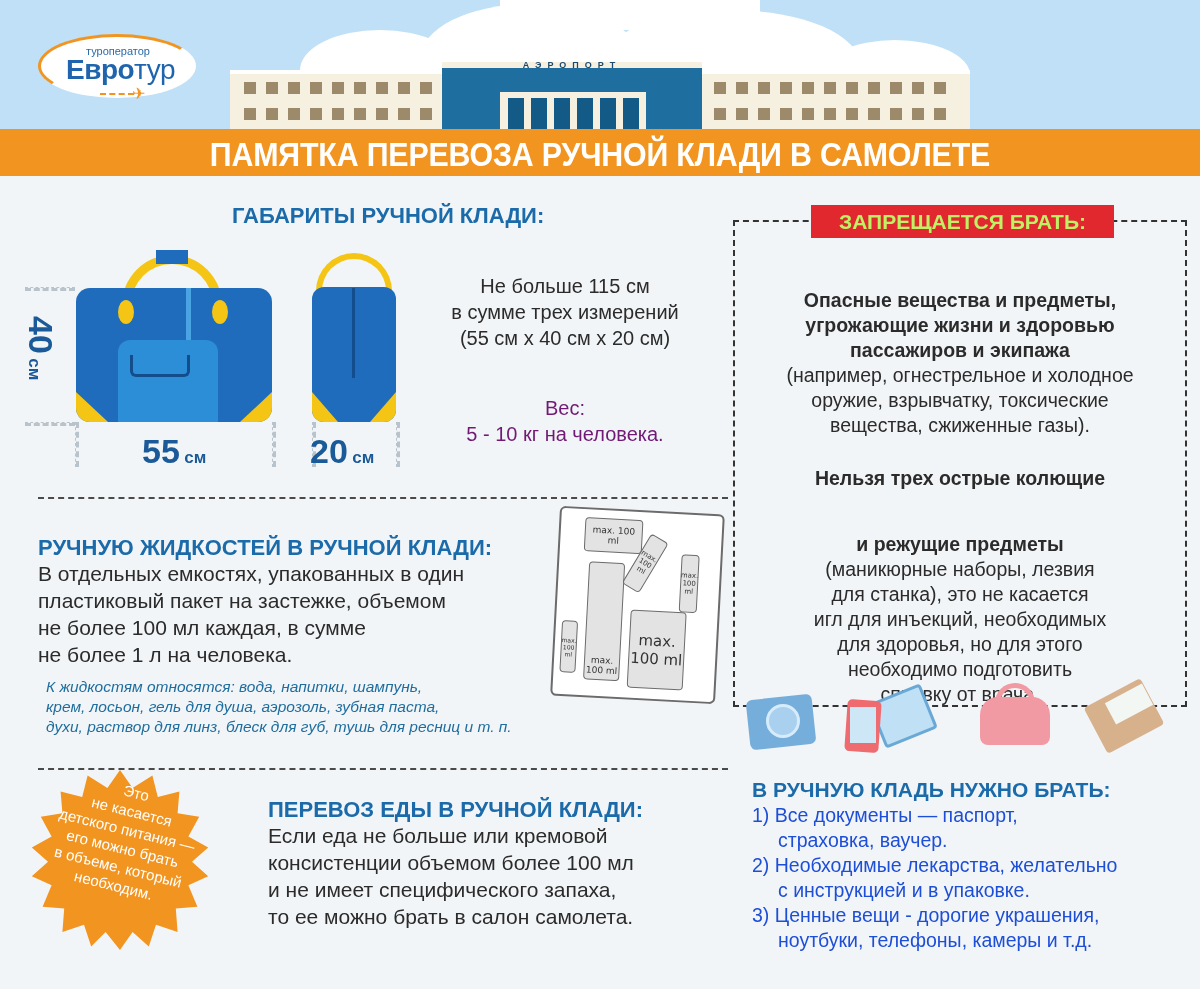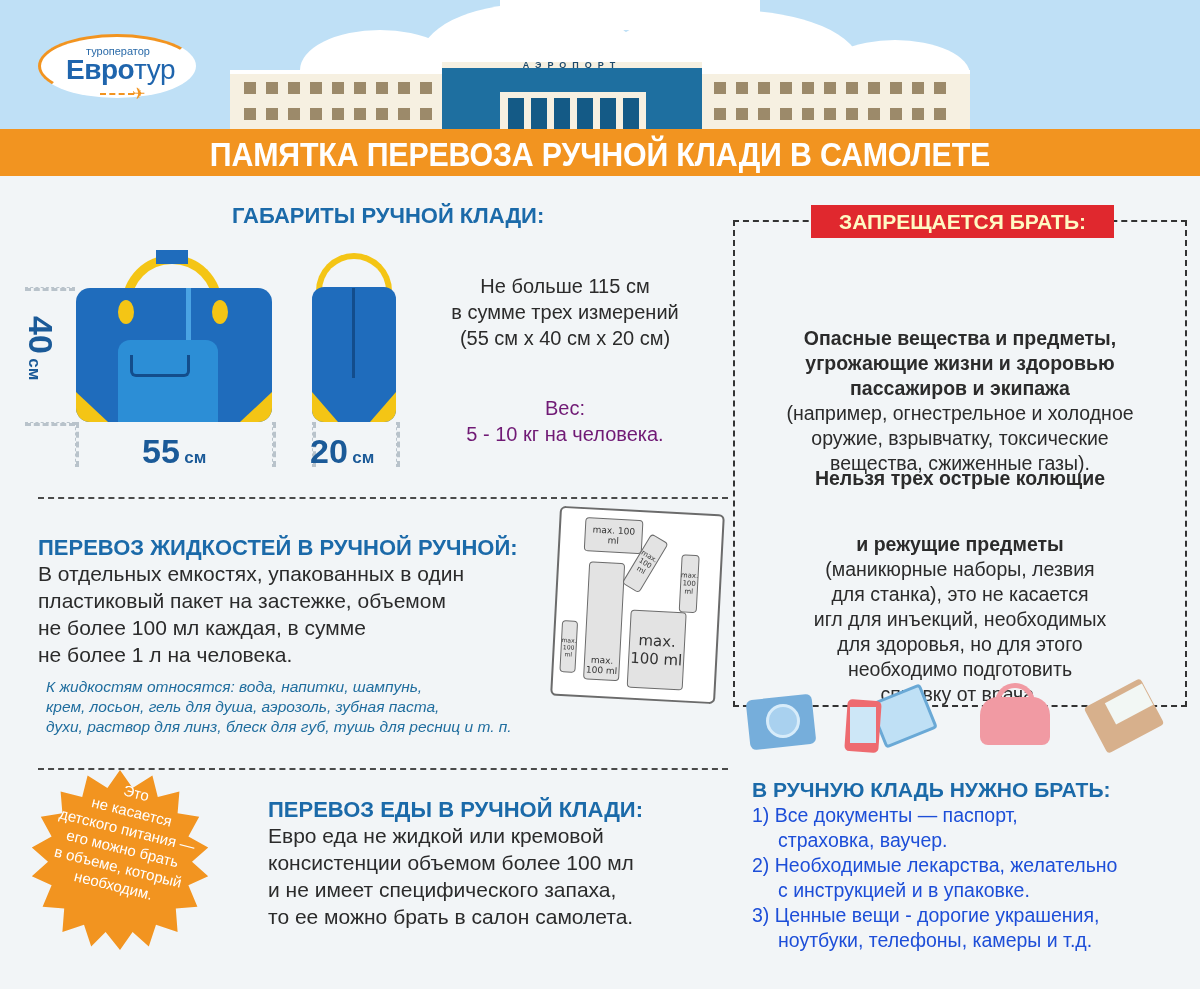--- a/index.html
+++ b/index.html
@@ -55,21 +55,21 @@
   .liq-note { left: 46px; top: 677px; width: 540px; font-size: 15.5px; line-height: 20px; font-style: italic; color: #1f6d9e; }
   .ziplock { left: 555px; top: 510px; width: 165px; height: 190px; background: #ffffff; border: 2px solid #6b6b6b; transform: rotate(3deg); border-radius: 6px; }
   .zip-item { position: absolute; background: #e3e3e3; border: 1.5px solid #6b6b6b; border-radius: 4px; font-size: 9px; color: #333; display: flex; align-items: center; justify-content: center; text-align: center; font-family: "DejaVu Sans", sans-serif; }
   
   .burst { left: 30px; top: 770px; width: 180px; height: 180px; background: #f29420; clip-path: polygon(50% 0%,57% 10%,68% 3%,71% 15%,83% 12%,82% 24%,94% 26%,88% 37%,99% 43%,90% 51%,99% 59%,88% 64%,93% 76%,81% 77%,82% 90%,70% 86%,66% 98%,57% 90%,50% 100%,42% 90%,34% 98%,30% 86%,18% 90%,19% 77%,7% 76%,12% 64%,1% 59%,10% 51%,1% 43%,12% 37%,6% 26%,18% 24%,17% 12%,29% 15%,32% 3%,43% 10%); }
   .burst-text { left: 40px; top: 782px; width: 170px; text-align: center; color: #ffffff; font-size: 15px; line-height: 19px; transform: rotate(14deg); }
   .food-heading { left: 268px; top: 797px; }
   .food-text { left: 268px; top: 822px; width: 460px; }
   
   .forbid-box { left: 733px; top: 220px; width: 454px; height: 487px; border: 2px dashed #333; border-radius: 0; }
-  .forbid-tag { left: 811px; top: 205px; width: 303px; height: 33px; background: #e0282e; color: #fef9c3; font-size: 21px; font-weight: bold; text-align: center; line-height: 33px; }
+  .forbid-tag { left: 811px; top: 205px; width: 303px; height: 33px; background: #e0282e; color: #bef264; font-size: 21px; font-weight: bold; text-align: center; line-height: 33px; }
   .forbid-p { left: 740px; width: 440px; text-align: center; color: #2b2b2b; font-size: 19.5px; line-height: 25px; }
   
   .camera { left: 748px; top: 697px; width: 66px; height: 50px; background: #76aedb; border-radius: 6px; transform: rotate(-6deg); }
   .camera-lens { left: 766px; top: 704px; width: 34px; height: 34px; border-radius: 50%; background: #a9d1ef; border: 3px solid #d7ecfa; }
   .phone { left: 846px; top: 700px; width: 34px; height: 52px; background: #ee6b70; border-radius: 5px; transform: rotate(4deg); }
   .phone-screen { left: 850px; top: 707px; width: 26px; height: 36px; background: #cde7f7; }
   .tablet { left: 875px; top: 692px; width: 56px; height: 48px; background: #bfe0f5; border: 3px solid #6aa9d6; border-radius: 4px; transform: rotate(-22deg); }
   .handbag { left: 980px; top: 697px; width: 70px; height: 48px; background: #f19aa3; border-radius: 18px 18px 8px 8px; }
   .handbag-handle { left: 995px; top: 683px; width: 40px; height: 28px; border: 5px solid #f19aa3; border-bottom: none; border-radius: 20px 20px 0 0; }
   .envelope { left: 1092px; top: 690px; width: 64px; height: 52px; background: #d7b08c; transform: rotate(-28deg); border-radius: 4px; }
@@ -196,21 +196,21 @@
   <div>в сумме трех измерений</div>
   <div>(55 см х 40 см х 20 см)</div>
 </div>
 <div class="abs weight-text">
   <div>Вес:</div>
   <div>5 - 10 кг на человека.</div>
 </div>
 
 <div class="abs dash-h" style="left:38px;top:497px;width:690px;"></div>
 
-<div class="abs h-blue liq-heading">ПЕРЕВОЗ ЖИДКОСТЕЙ В РУЧНОЙ РУЧНОЙ:</div>
+<div class="abs h-blue liq-heading">РУЧНУЮ ЖИДКОСТЕЙ В РУЧНОЙ КЛАДИ:</div>
 <div class="abs body-text liq-text">
   <div>В отдельных емкостях, упакованных в один</div>
   <div>пластиковый пакет на застежке, объемом</div>
   <div>не более 100 мл каждая, в сумме</div>
   <div>не более 1 л на человека.</div>
 </div>
 <div class="abs liq-note">
   <div>К жидкостям относятся: вода, напитки, шампунь,</div>
   <div>крем, лосьон, гель для душа, аэрозоль, зубная паста,</div>
   <div>духи, раствор для линз, блеск для губ, тушь для ресниц и т. п.</div>
@@ -231,30 +231,30 @@
 <div class="abs burst-text">
   <div>Это</div>
   <div>не касается</div>
   <div>детского питания —</div>
   <div>его можно брать</div>
   <div>в объеме, который</div>
   <div>необходим.</div>
 </div>
 <div class="abs h-blue food-heading">ПЕРЕВОЗ ЕДЫ В РУЧНОЙ КЛАДИ:</div>
 <div class="abs body-text food-text">
-  <div>Евро еда не жидкой или кремовой</div>
+  <div>Если еда не больше или кремовой</div>
   <div>консистенции объемом более 100 мл</div>
   <div>и не имеет специфического запаха,</div>
   <div>то ее можно брать в салон самолета.</div>
 </div>
 
 <div class="abs forbid-box"></div>
 <div class="abs forbid-tag">ЗАПРЕЩАЕТСЯ БРАТЬ:</div>
 
-<div class="abs forbid-p" style="top:288px;margin-top:38px;">
+<div class="abs forbid-p" style="top:288px;">
   <div style="font-weight:bold;">Опасные вещества и предметы,</div>
   <div style="font-weight:bold;">угрожающие жизни и здоровью</div>
   <div style="font-weight:bold;">пассажиров и экипажа</div>
   <div>(например, огнестрельное и холодное</div>
   <div>оружие, взрывчатку, токсические</div>
   <div>вещества, сжиженные газы).</div>
 </div>
 <div class="abs forbid-p" style="top:466px;">
   <div style="font-weight:bold;">Нельзя трех острые колющие</div>
   <div style="font-weight:bold;margin-top:41px;">и режущие предметы</div>

